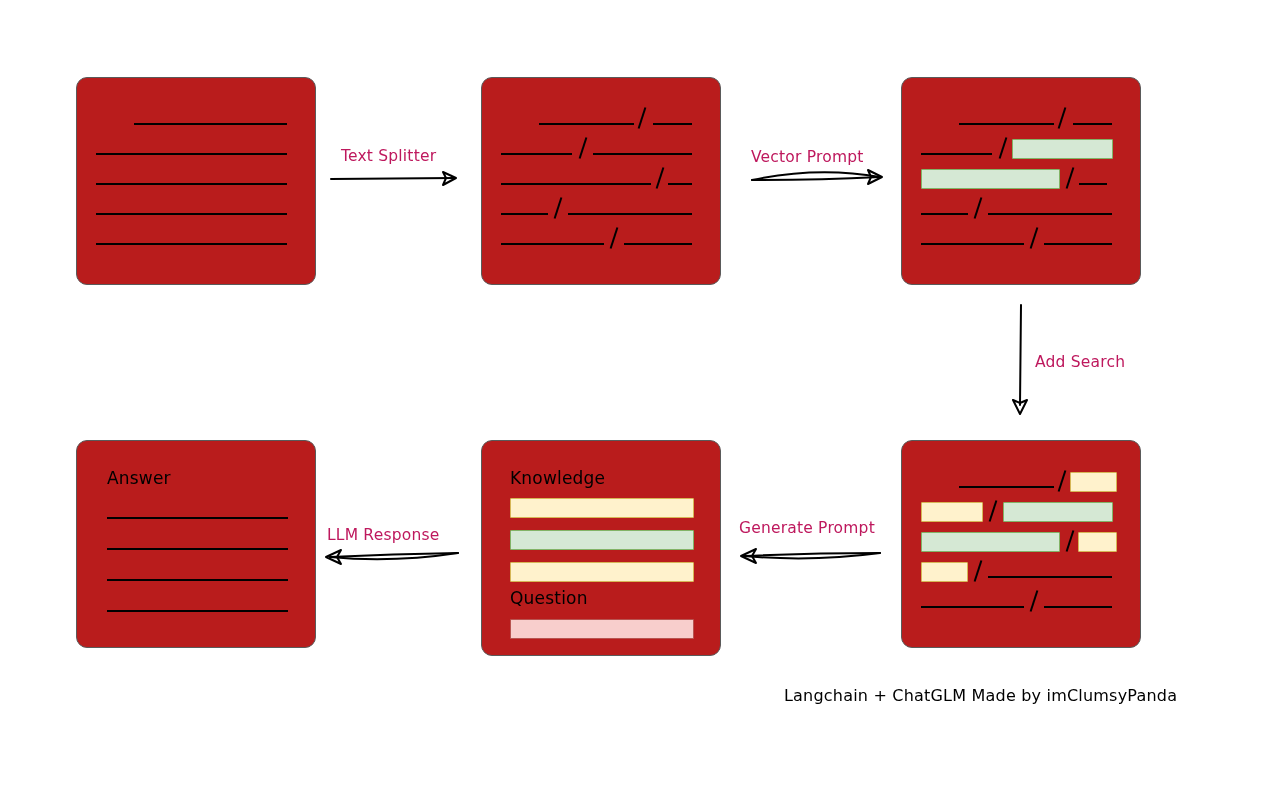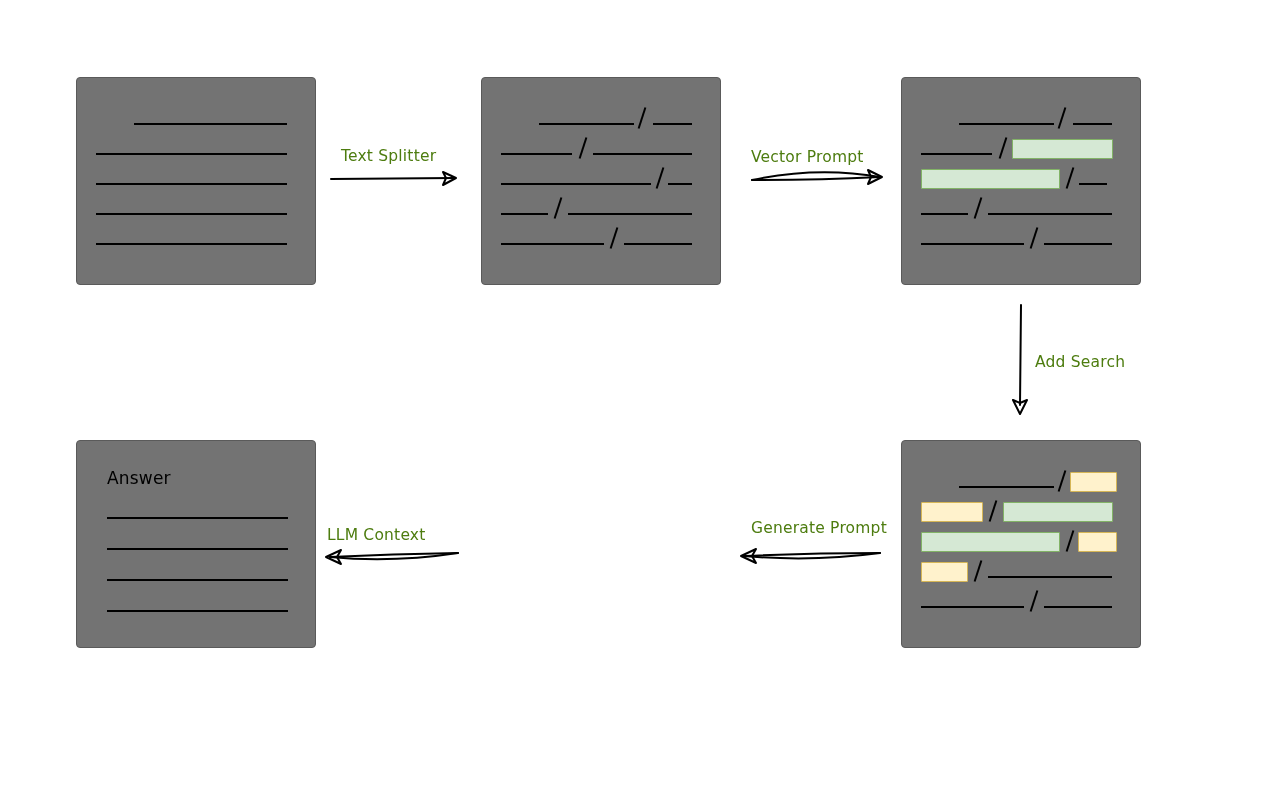--- a/index.html
+++ b/index.html
@@ -22,23 +22,23 @@
     position: absolute;
     inset: 0;
     width: 1262px;
     height: 792px;
   }
 
   
   .card {
     position: absolute;
     box-sizing: border-box;
-    background: #737373;
+    background: #b91c1c;
     border: 1px solid #5a5a5a;
-    border-radius: 4px;
+    border-radius: 11px;
   }
 
   
   .rule {
     position: absolute;
     height: 0;
     border-top: 2px solid #000000;
   }
 
   
@@ -70,21 +70,21 @@
     color: #000000;
     white-space: nowrap;
     letter-spacing: .2px;
   }
 
   
   .edge-label {
     position: absolute;
     font-size: 15.5px;
     line-height: 18px;
-    color: #4d7c0f;
+    color: #be185d;
     white-space: nowrap;
     letter-spacing: .2px;
   }
 
   
   .footer-credit {
     position: absolute;
     font-size: 16px;
     line-height: 20px;
     color: #000000;
@@ -176,20 +176,31 @@
 
     <div class="chip chip-yellow" style="left:19px;  top:121px; width:47px; height:20px;"></div>
     <div class="slash" style="left:75px;  top:119px; height:22px;"></div>
     <div class="rule" style="left:86px;  top:135px; width:124px;"></div>
 
     <div class="rule" style="left:19px;  top:165px; width:103px;"></div>
     <div class="slash" style="left:131px; top:149px; height:22px;"></div>
     <div class="rule" style="left:142px; top:165px; width:68px;"></div>
   </div>
 
+  <div class="card" style="left:481px; top:440px; width:240px; height:216px;">
+    <div class="card-title" style="left:28px; top:27px;">Knowledge</div>
+
+    <div class="chip chip-yellow" style="left:28px; top:57px;  width:184px; height:20px;"></div>
+    <div class="chip chip-green" style="left:28px; top:89px;  width:184px; height:20px;"></div>
+    <div class="chip chip-yellow" style="left:28px; top:121px; width:184px; height:20px;"></div>
+
+    <div class="card-title" style="left:28px; top:147px;">Question</div>
+
+    <div class="chip chip-red" style="left:28px; top:178px; width:184px; height:20px;"></div>
+  </div>
 
   <div class="card" style="left:76px; top:440px; width:240px; height:208px;">
     <div class="card-title" style="left:30px; top:27px;">Answer</div>
     <div class="rule" style="left:30px; top:76px;  width:181px;"></div>
     <div class="rule" style="left:30px; top:107px; width:181px;"></div>
     <div class="rule" style="left:30px; top:138px; width:181px;"></div>
     <div class="rule" style="left:30px; top:169px; width:181px;"></div>
   </div>
 
   <svg id="arrows" viewBox="0 0 1262 792">
@@ -222,18 +233,19 @@
       <path d="M 326 557 L 341 550 L 337 557 L 341 564 Z" fill="none" stroke="#000000" stroke-width="2" stroke-linejoin="round"></path>
     </g>
   </svg>
 
   <div class="edge-label" style="left:341px; top:147px;">Text Splitter</div>
 
   <div class="edge-label" style="left:751px; top:148px;">Vector Prompt</div>
 
   <div class="edge-label" style="left:1035px; top:353px;">Add Search</div>
 
-  <div class="edge-label" style="left:739px; top:519px;margin-left:12px;">Generate Prompt</div>
-
-  <div class="edge-label" style="left:327px; top:526px;">LLM Context</div>
-
+  <div class="edge-label" style="left:739px; top:519px;">Generate Prompt</div>
+
+  <div class="edge-label" style="left:327px; top:526px;">LLM Response</div>
+
+  <div class="footer-credit" style="left:784px; top:686px;">Langchain + ChatGLM Made by imClumsyPanda</div>
 
 </div>
 
 </body></html>

